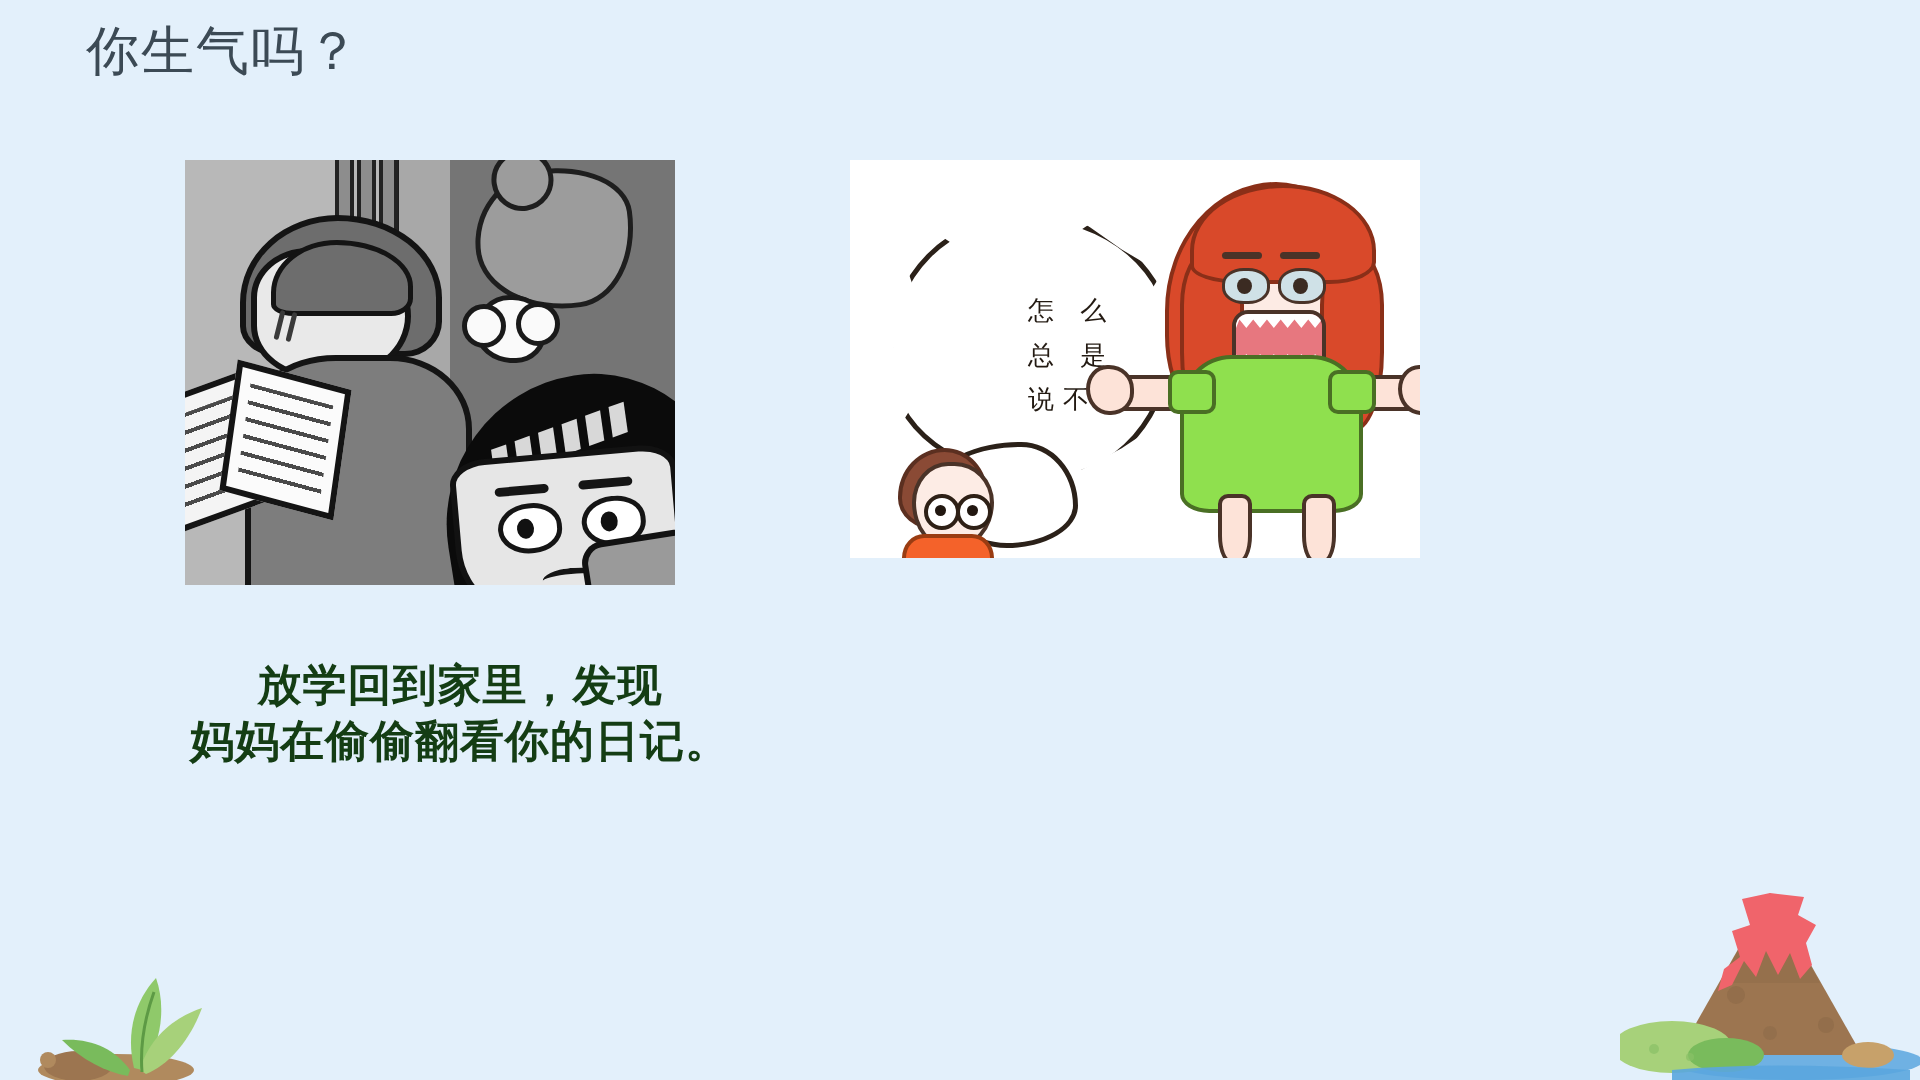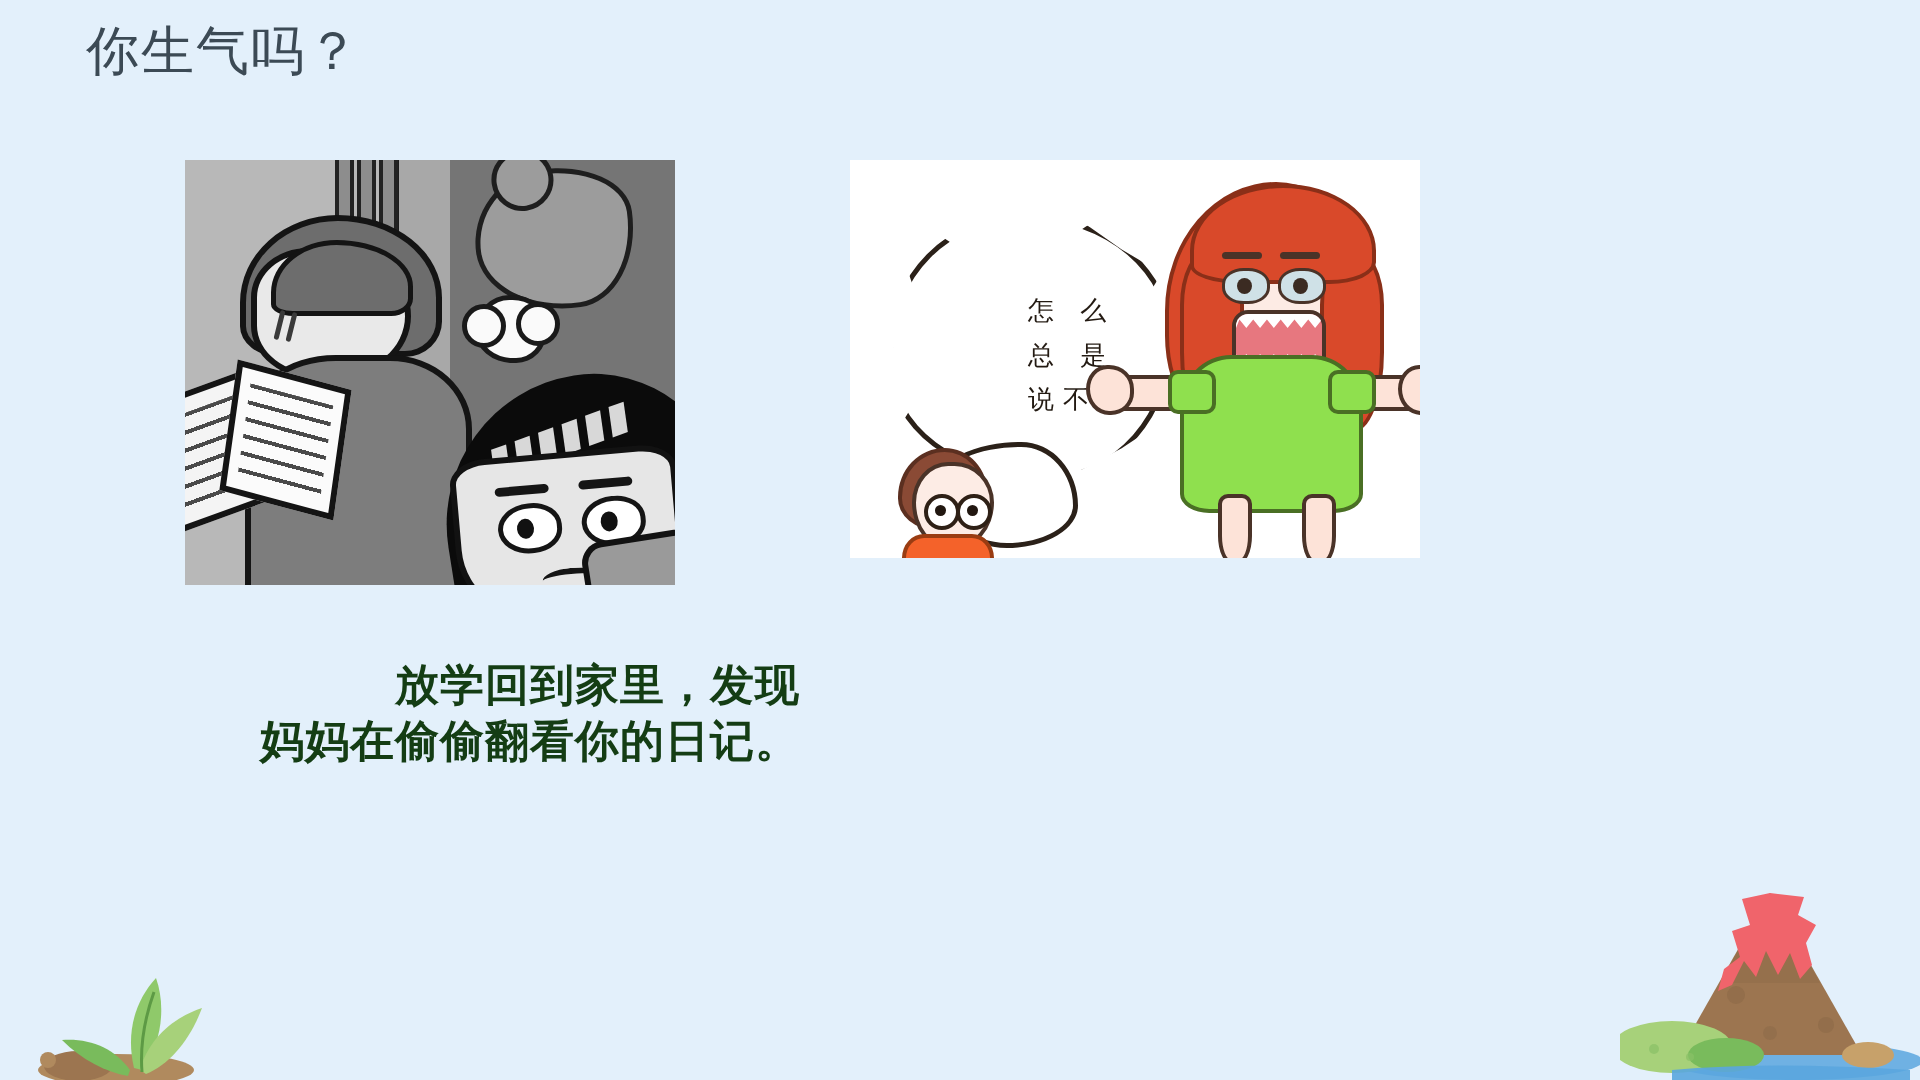--- a/index.html
+++ b/index.html
@@ -54,21 +54,21 @@
   }
 
   .caption {
     font-size: 44px;
     font-weight: bold;
     line-height: 1.28;
     color: #143d14;
     letter-spacing: 1px;
     white-space: pre-line;
   }
-  #caption-left  { margin-top: 72px; text-align: right; padding-right: 40px; }
+  #caption-left  { margin-top: 72px; text-align: center; padding-right: 40px; }
   #caption-right { margin-top: 78px; text-align: left;  padding-left: 10px;  }
 
   
   .gfx { position: absolute; }
   #figure-left { background: #b4b4b4; }
 
   .gl-wall-left { left: 0;   top: 0;   width: 210px; height: 425px; background: #b8b8b8; }
   .gl-wall-mid  { left: 210px; top: 0; width: 55px;  height: 425px; background: #a8a8a8;
                   border-left: 4px solid #1c1c1c; border-right: 4px solid #1c1c1c; }
   .gl-wall-right{ left: 265px; top: 0; width: 225px; height: 425px; background: #757575; }

